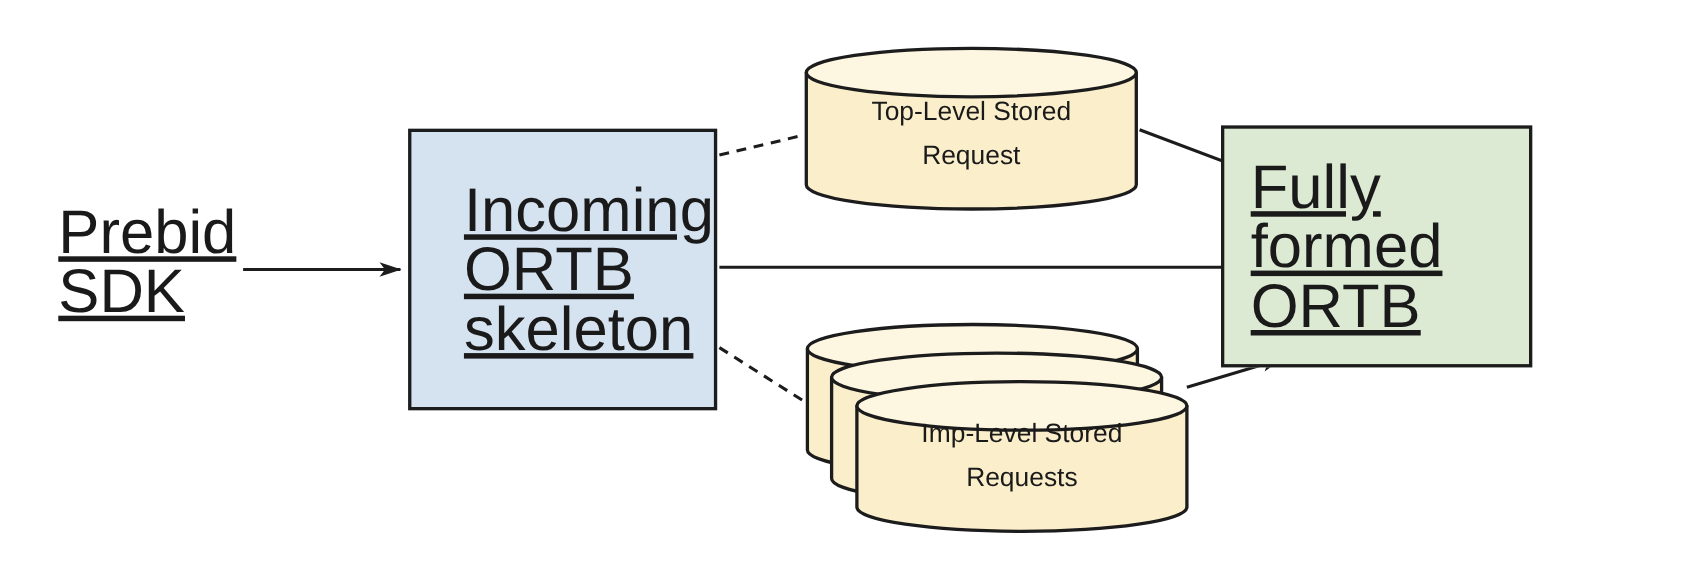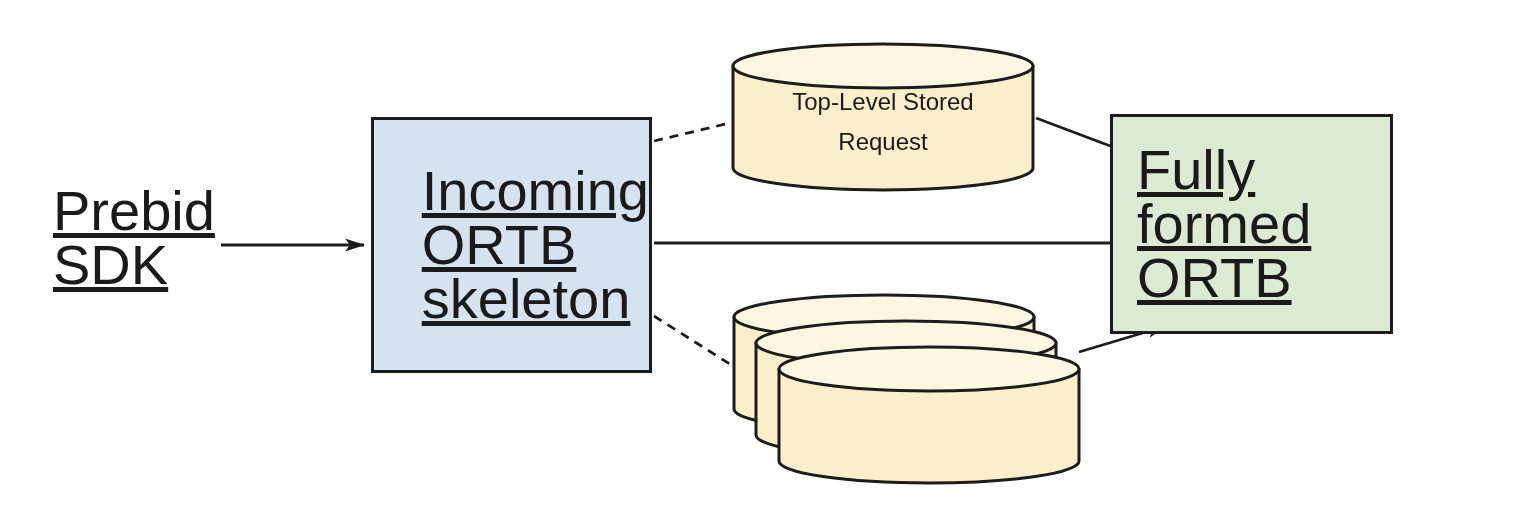--- a/index.html
+++ b/index.html
@@ -130,14 +130,16 @@
   </div>
 
   <div class="node-box green">
     <div class="label-large">Fully
 formed
 ORTB</div>
   </div>
 
   <div class="cyl-label top-level">Top-Level Stored
 Request</div>
+  <div class="cyl-label imp-level">Imp-Level Stored
+Requests</div>
 
 </div>
 
 </body></html>

